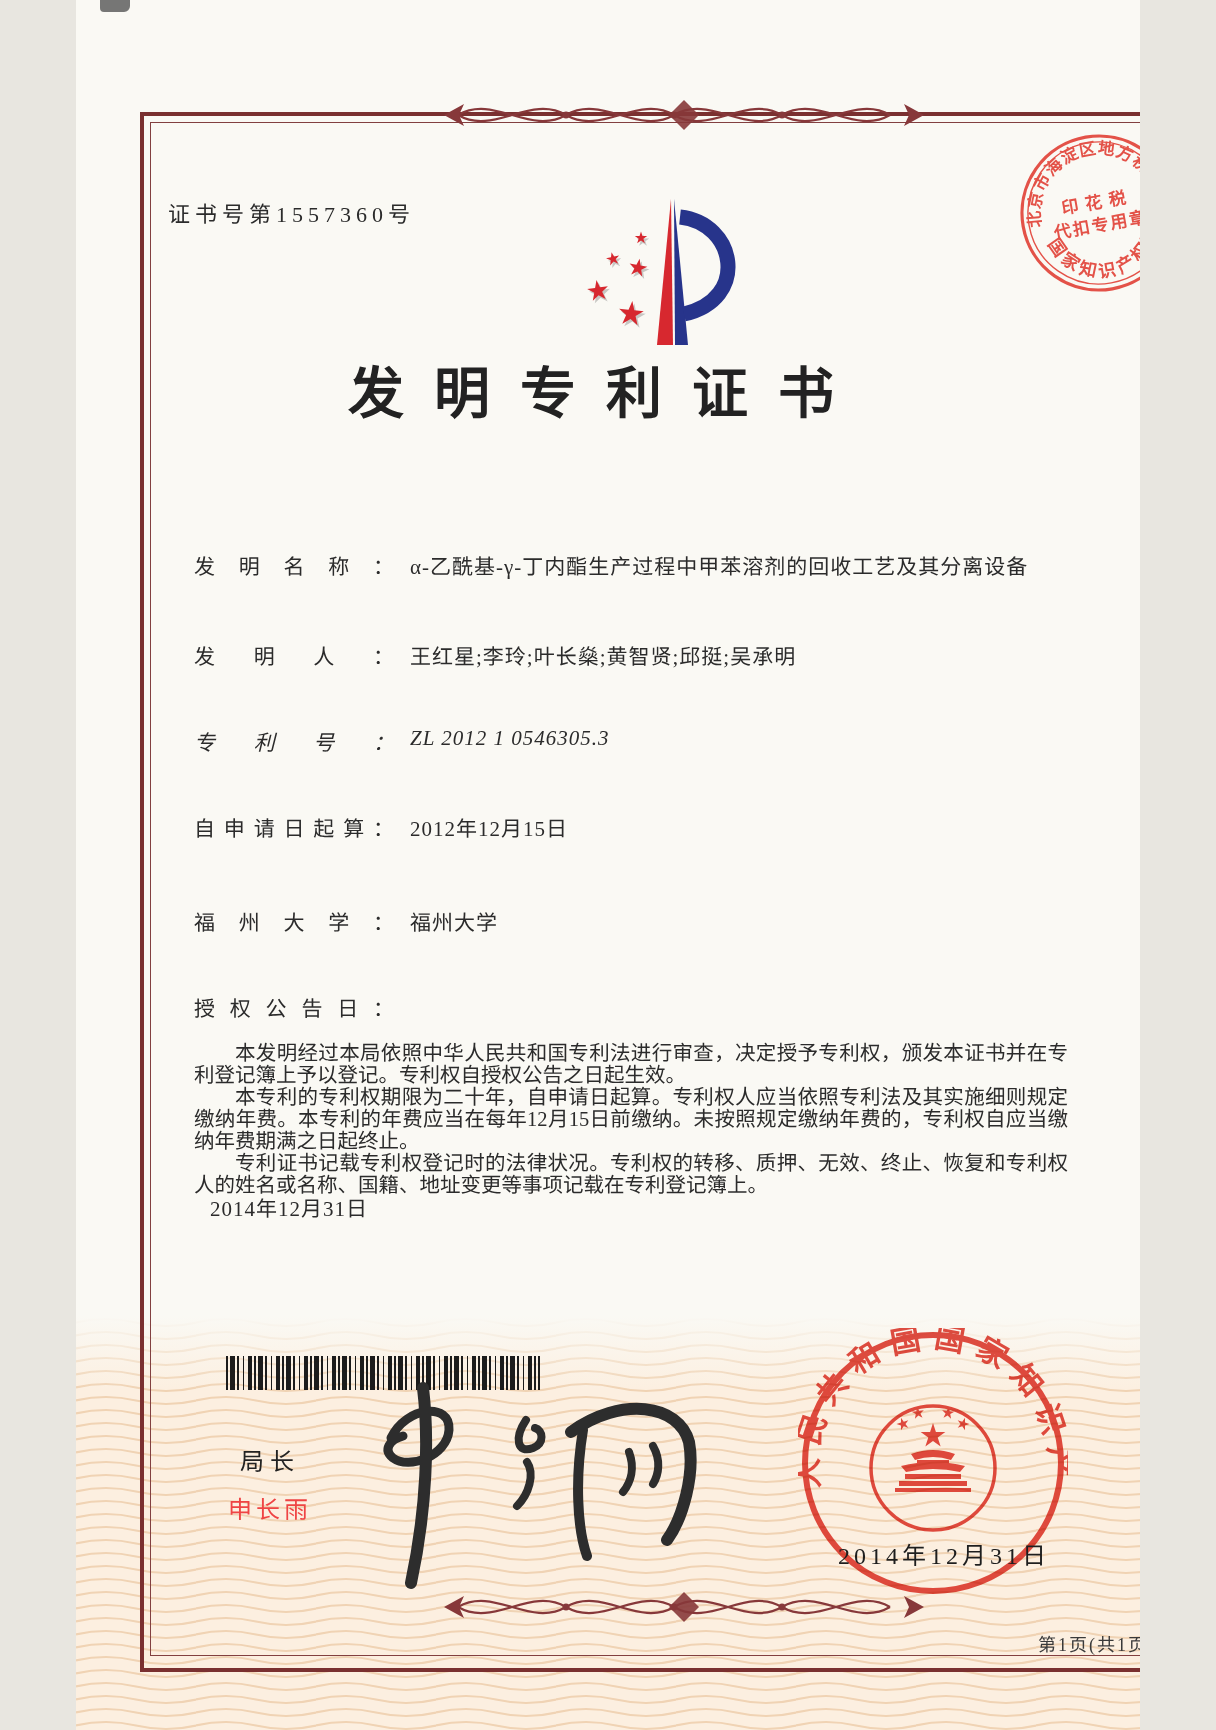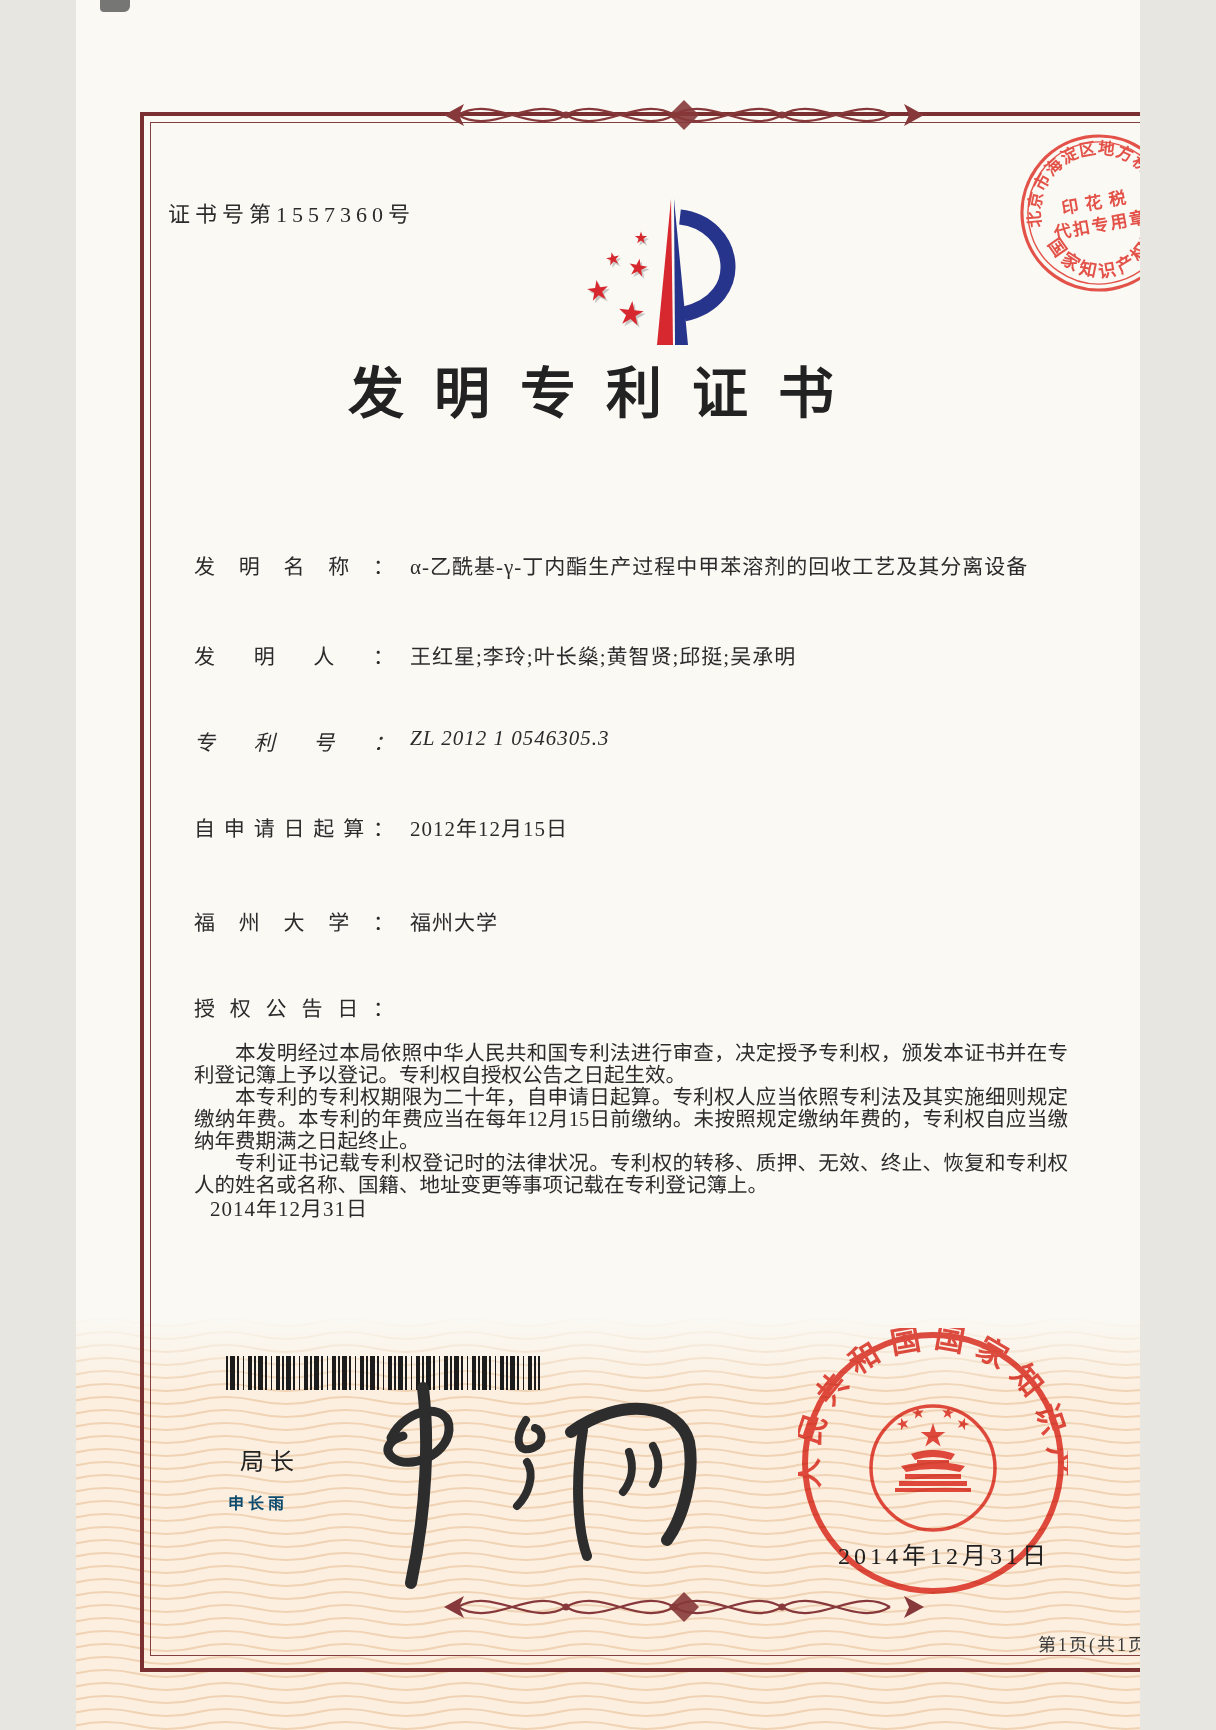--- a/index.html
+++ b/index.html
@@ -48,22 +48,22 @@
   .body-text p{margin:0;text-indent:2em;}
 
   .barcode{position:absolute;left:150px;top:1356px;width:314px;height:34px;z-index:2;
     background:repeating-linear-gradient(90deg,
       #1c1c1c 0 2px,transparent 2px 4px,#1c1c1c 4px 9px,transparent 9px 11px,
       #1c1c1c 11px 13px,transparent 13px 17px,#1c1c1c 17px 18px,transparent 18px 22px,
       #1c1c1c 22px 26px,transparent 26px 28px);}
 
   .sig-title{position:absolute;left:164px;top:1442px;font-size:24px;letter-spacing:6px;
              font-family:"Liberation Sans","DejaVu Sans",sans-serif;color:#222;z-index:2;}
-  .sig-name{position:absolute;left:152px;top:1490px;font-size:16px;letter-spacing:4px;
-            font-family:"Liberation Sans","DejaVu Sans",sans-serif;color:#0c4a6e;z-index:2;font-weight:bold;}
+  .sig-name{position:absolute;left:152px;top:1490px;font-size:24px;letter-spacing:4px;
+            font-family:"Liberation Sans","DejaVu Sans",sans-serif;color:#ef4444;z-index:2;}
   .signature{position:absolute;left:255px;top:1378px;z-index:2;}
 
   .big-seal{position:absolute;left:722px;top:1328px;z-index:3;mix-blend-mode:multiply;opacity:.94;}
   .seal-date{position:absolute;left:762px;top:1536px;font-size:24px;letter-spacing:4px;
              color:#1e1e1e;z-index:4;}
 
   .footer{position:absolute;left:0;top:1630px;width:1080px;text-align:right;
           font-size:18px;letter-spacing:2px;color:#3a3a3a;z-index:2;}
 </style>
 </head>

